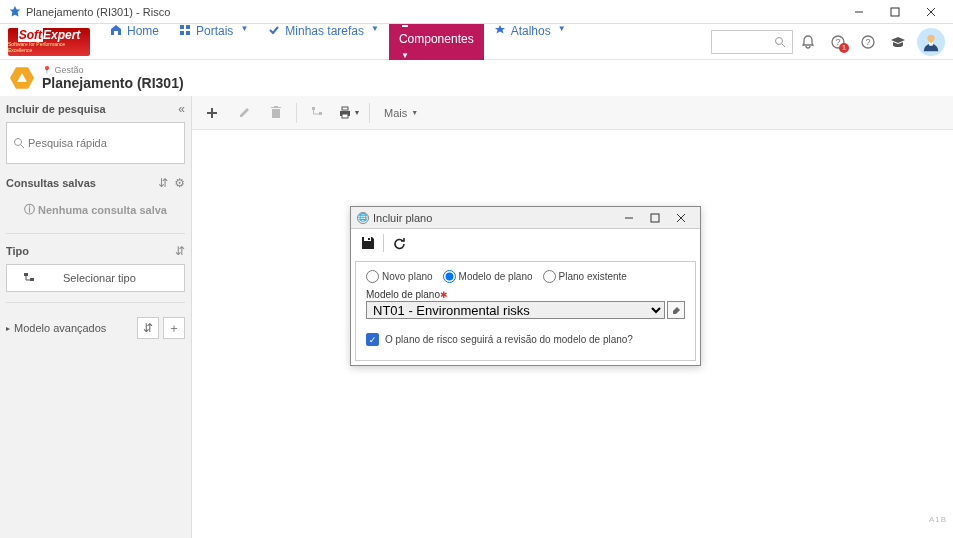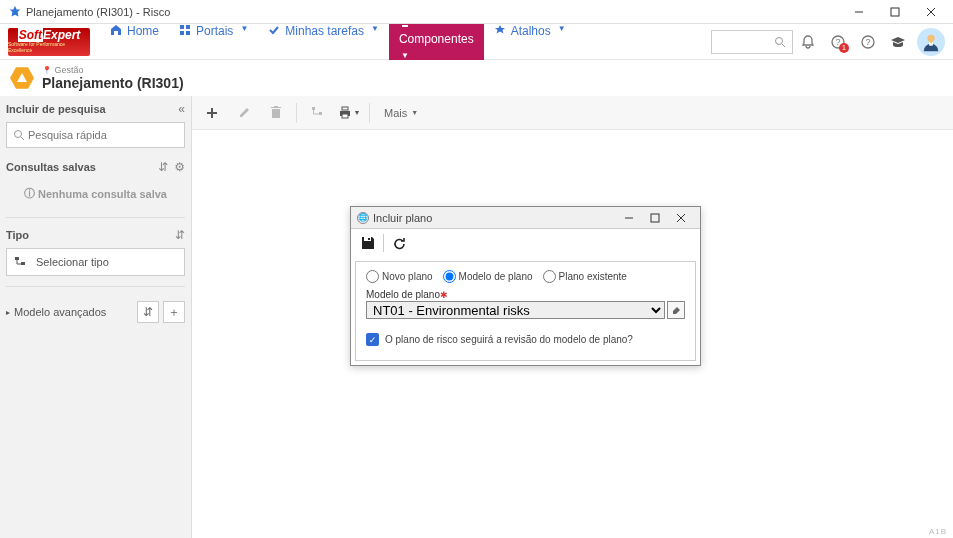--- a/index.html
+++ b/index.html
@@ -32,29 +32,29 @@
 .hex { width: 24px; height: 24px; background: #f5a623; clip-path: polygon(25% 5%,75% 5%,100% 50%,75% 95%,25% 95%,0 50%); display:flex;align-items:center;justify-content:center;color:#fff;font-weight:bold;}
 .page-head .bc { font-size: 9px; color: #888; }
 .page-head .ttl { font-size: 14px; font-weight: bold; color: #333; }
 
 
 .main { display: flex; height: calc(538px - 24px - 36px - 36px); }
 .sidebar { width: 192px; background: #f2f2f2; border-right: 1px solid #ddd; padding: 6px; display: flex; flex-direction: column; gap: 6px; }
 .sb-row { display: flex; align-items: center; justify-content: space-between; }
 .sb-title { font-size: 11px; font-weight: bold; color: #555; }
 .collapse { cursor: pointer; color: #777; font-size: 12px; }
-.sb-search { display: flex; align-items: center; border: 1px solid #ccc; background: #fff; height: 26px; padding: 0 6px; }
+.sb-search { display: flex; align-items: center; border: 1px solid #ccc; background: #fff; height: 42px; padding: 0 6px; }
 .sb-search input { border: none; outline: none; width: 100%; font-size: 11px; }
 .saved-head { display:flex; justify-content:space-between; align-items:center; margin-top:6px;}
 .saved-head .acts{ color:#888; display:flex; gap:6px;}
 .saved-box { text-align: center; color: #9a9a9a; padding: 6px 2px; }
 .saved-box .h { font-size: 11px; font-weight: bold; display:flex; align-items:center; justify-content:center; gap:3px;}
 .saved-box .s { font-size: 10px; line-height: 12px; }
 .sep { height:1px;background:#ddd;margin:4px 0;}
-.type-btn { background:#fff;border:1px solid #ccc;height:28px;display:flex;align-items:center;padding:0 7px;gap:10px;font-size:11px;color:#555;cursor:pointer;}
+.type-btn { background:#fff;border:1px solid #ccc;height:28px;display:flex;align-items:center;padding:0 16px;gap:28px;font-size:11px;color:#555;cursor:pointer;}
 .adv-row { display:flex;align-items:center;justify-content:space-between;margin-top:4px;}
 .adv-row .l{font-size:11px;color:#555;display:flex;align-items:center;gap:4px;}
 .adv-row .r{display:flex;gap:4px;}
 .sq-btn{width:22px;height:22px;border:1px solid #ccc;background:#fff;display:flex;align-items:center;justify-content:center;cursor:pointer;color:#666;}
 .bottom-btns{display:flex;gap:6px;margin-top:6px;}
 .btn-save{flex:0 0 60px;height:30px;border:1px solid #ccc;background:#fff;display:flex;align-items:center;justify-content:center;gap:4px;font-size:11px;color:#555;cursor:pointer;}
 .btn-search{flex:1;height:30px;background:#2e6bd6;color:#fff;border:none;display:flex;align-items:center;justify-content:center;gap:6px;font-weight:bold;font-size:11px;cursor:pointer;}
 
 .content { flex:1; background:#fff; position:relative; }
 .toolbar { height:34px;border-bottom:1px solid #e5e5e5;background:#f7f7f7;display:flex;align-items:center;padding:0 6px;gap:4px;}
@@ -75,21 +75,21 @@
 .radios{display:flex;gap:10px;margin-bottom:6px;align-items:center;}
 .radios label{display:flex;align-items:center;gap:3px;color:#444;cursor:pointer;}
 .fld-label{font-size:10px;color:#333;}
 .req{color:#e03131;font-size:9px;}
 .sel-row{display:flex;gap:2px;margin-top:1px;}
 .sel-row select{flex:1;height:18px;border:1px solid #888;font-size:13px;padding:0 2px;}
 .sel-row .clr{width:18px;height:18px;border:1px solid #888;background:#f7f7f7;display:flex;align-items:center;justify-content:center;cursor:pointer;}
 .chk-row{display:flex;align-items:center;gap:6px;margin-top:14px;color:#444;font-size:10px;}
 .chk{width:13px;height:13px;background:#2e6bd6;display:flex;align-items:center;justify-content:center;color:#fff;font-size:9px;border-radius:2px;}
 
-.corner{position:absolute;right:6px;bottom:2px;font-size:8px;color:#bbb;letter-spacing:1px;}
+.corner{position:absolute;right:6px;bottom:14px;font-size:8px;color:#bbb;letter-spacing:1px;}
 
 svg{display:block;}
 </style>
 </head>
 <body>
 
 <div class="titlebar">
   <span class="ico">
     <svg viewBox="0 0 16 16" width="14" height="14">
         <path fill="#2e75d6" d="M8 1l2 4h4l-3 3 1 5-4-2-4 2 1-5-3-3h4z"></path>

